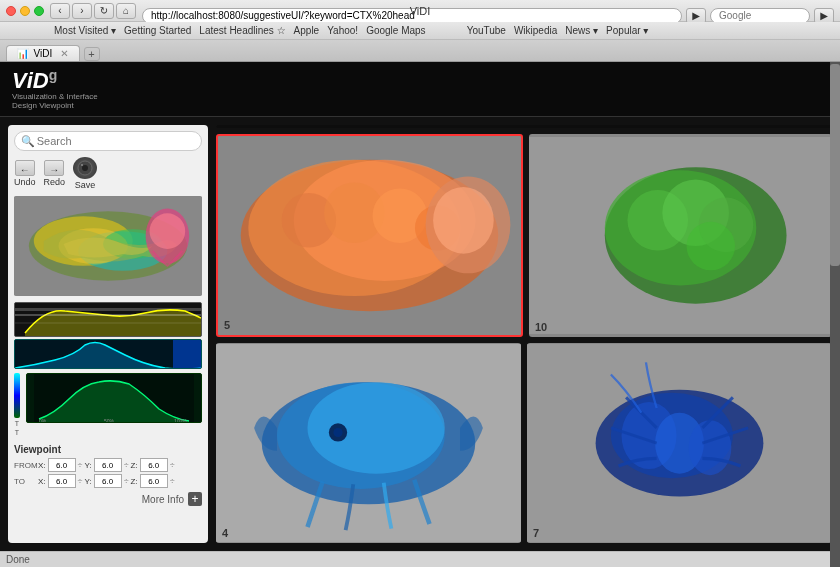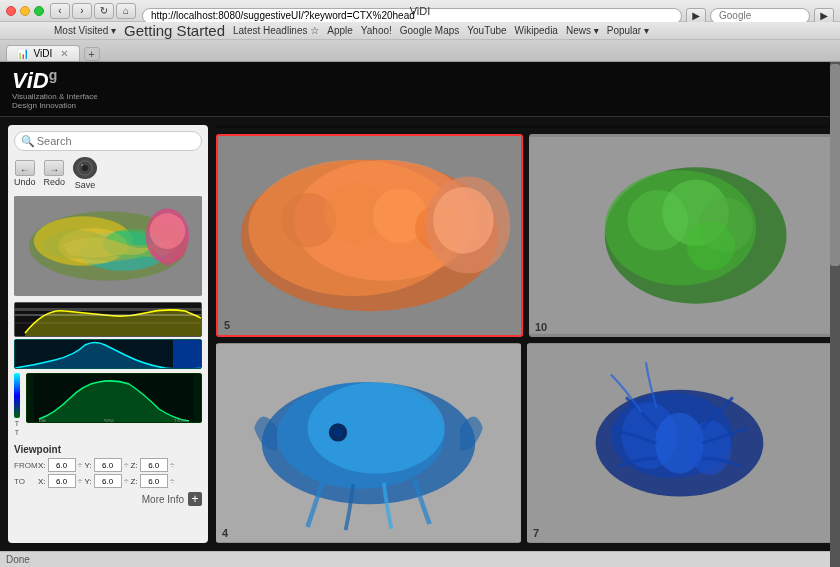--- a/index.html
+++ b/index.html
@@ -475,26 +475,26 @@
       <input class="address-bar" type="text" value="http://localhost:8080/suggestiveUI/?keyword=CTX%20head" style="">
       <div class="nav-btn">▶</div>
       <input class="search-bar" type="text" placeholder="Google" style="">
       <div class="nav-btn">▶</div>
     </div>
     <span style="font-size:11px; color:#333; position:absolute; left:50%; transform:translateX(-50%);">ViDI</span>
   </div>
 
   <div class="bookmarks-bar">
     <span class="bookmark-item" style="font-size:10px;margin-left:48px;">Most Visited ▾</span>
-    <span class="bookmark-item" style="font-size:15px;">Getting Started</span>
+    <span class="bookmark-item" style="font-size:10px;">Getting Started</span>
     <span class="bookmark-item" style="font-size:10px;">Latest Headlines ☆</span>
     <span class="bookmark-item" style="font-size:10px;">Apple</span>
     <span class="bookmark-item" style="font-size:10px;">Yahoo!</span>
     <span class="bookmark-item" style="font-size:10px;">Google Maps</span>
-    <span class="bookmark-item" style="font-size:10px;">YouTube</span>
+    <span class="bookmark-item" style="font-size:10px;margin-left:33px;">YouTube</span>
     <span class="bookmark-item" style="font-size:10px;">Wikipedia</span>
     <span class="bookmark-item" style="font-size:10px;">News ▾</span>
     <span class="bookmark-item" style="font-size:10px;">Popular ▾</span>
   </div>
 
   <div class="tab-bar">
     <div class="tab">
       <span style="font-size:10px;">📊</span>
       <span>ViDI</span>
       <span style="font-size:10px; color:#888; margin-left:4px;">✕</span>
@@ -504,21 +504,21 @@
 
   <div class="browser-content">
     <div class="page-wrapper">
 
       <div class="page-header">
         <div class="logo-container">
           <div class="logo-text">
             <span style="color:white; font-style:italic;">V</span><span style="color:white; font-style:italic; font-weight:900;">i</span><span style="color:white; font-style:italic;">D</span><span style="color:#aaa; font-size:14px; vertical-align:super;">g</span>
           </div>
           <div style="color:#999; font-size:8px;">Visualization &amp; Interface</div>
-          <div style="color:#999; font-size:8px;">Design Innovation</div>
+          <div style="color:#999; font-size:8px;">Design Viewpoint</div>
         </div>
       </div>
 
       <div class="page-body">
 
         <div style="position:relative; display:flex; flex:1; gap:8px;">
 
           <div style="position:absolute; left:-14px; top:0; bottom:0; width:8px;">
             <svg width="8" height="100%" viewBox="0 0 8 300" preserveAspectRatio="none">
               <path d="M6,5 L2,5 L2,295 L6,295" stroke="#aaa" stroke-width="1.5" fill="none"></path>

